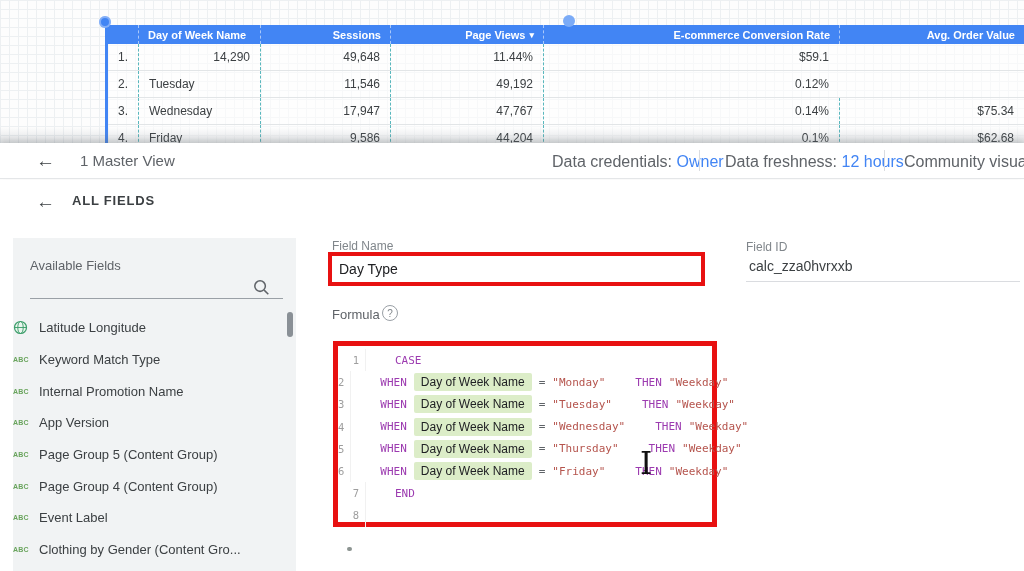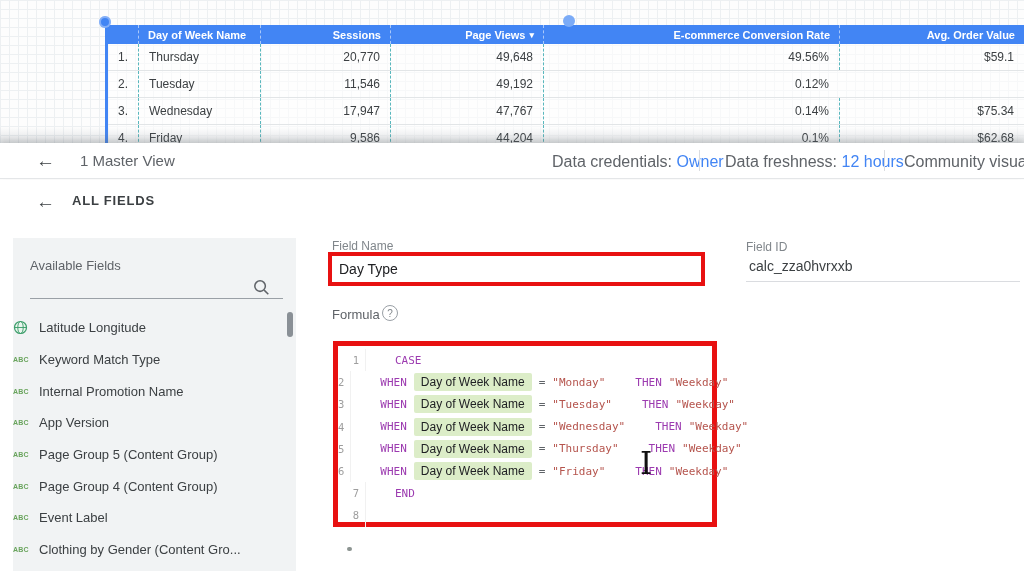--- a/index.html
+++ b/index.html
@@ -103,24 +103,23 @@
           <div class="th">
             <span>E-commerce Conversion Rate</span>
           </div>
           <div class="th">
             <span>Avg. Order Value</span>
           </div>
         </div>
       <div id="table-body">
           <div class="t-row">
             <div class="td ">1.</div>
-            <div class="td ">Thursday</div>
-            <div class="td num">20,770</div>
+            <div class="td num">14,290</div>
             <div class="td num">49,648</div>
-            <div class="td num">49.56%</div>
+            <div class="td num">11.44%</div>
             <div class="td num">$59.1</div>
           </div>
           <div class="t-row">
             <div class="td ">2.</div>
             <div class="td ">Tuesday</div>
             <div class="td num">11,546</div>
             <div class="td num">49,192</div>
             <div class="td num">0.12%</div>
           </div>
           <div class="t-row">

